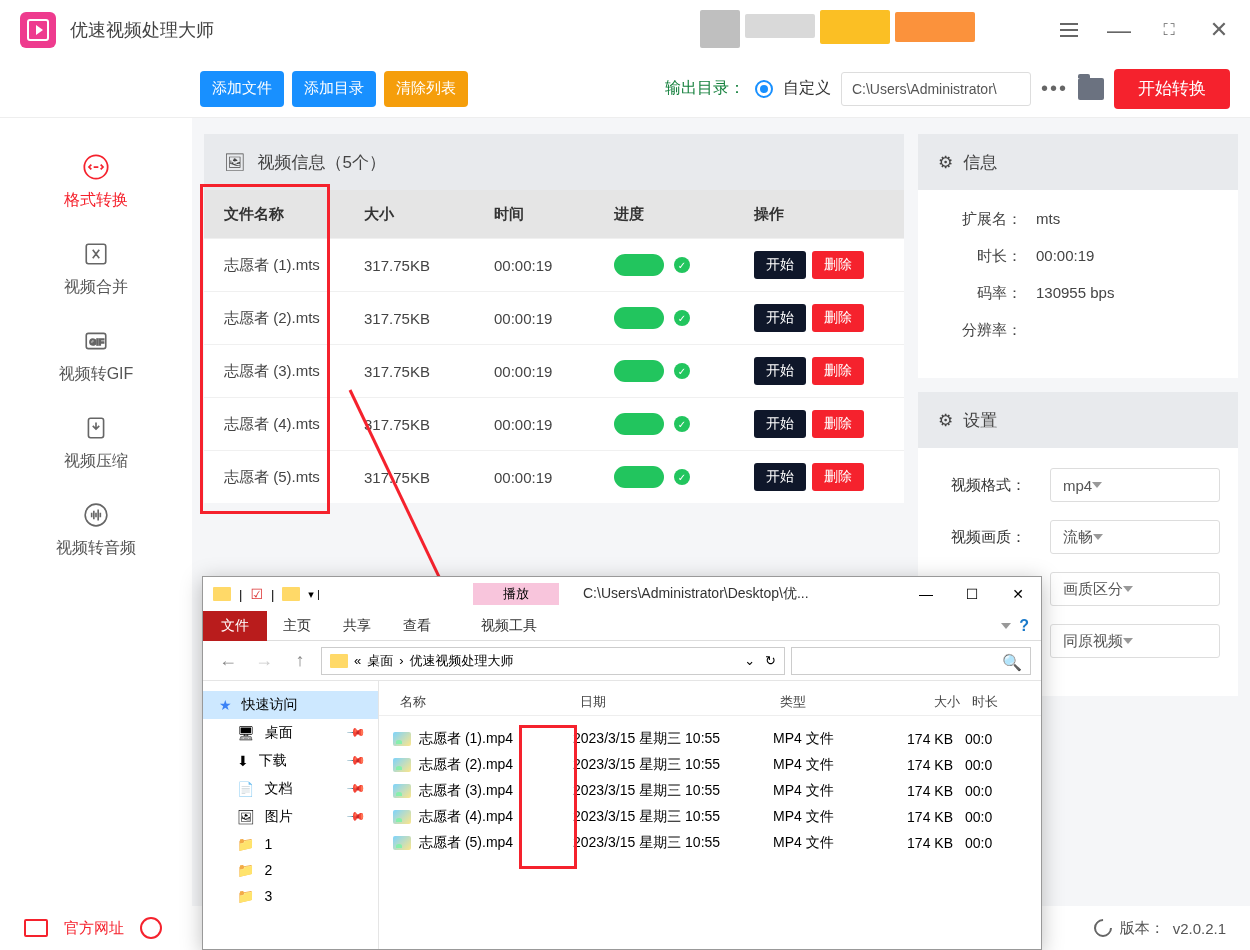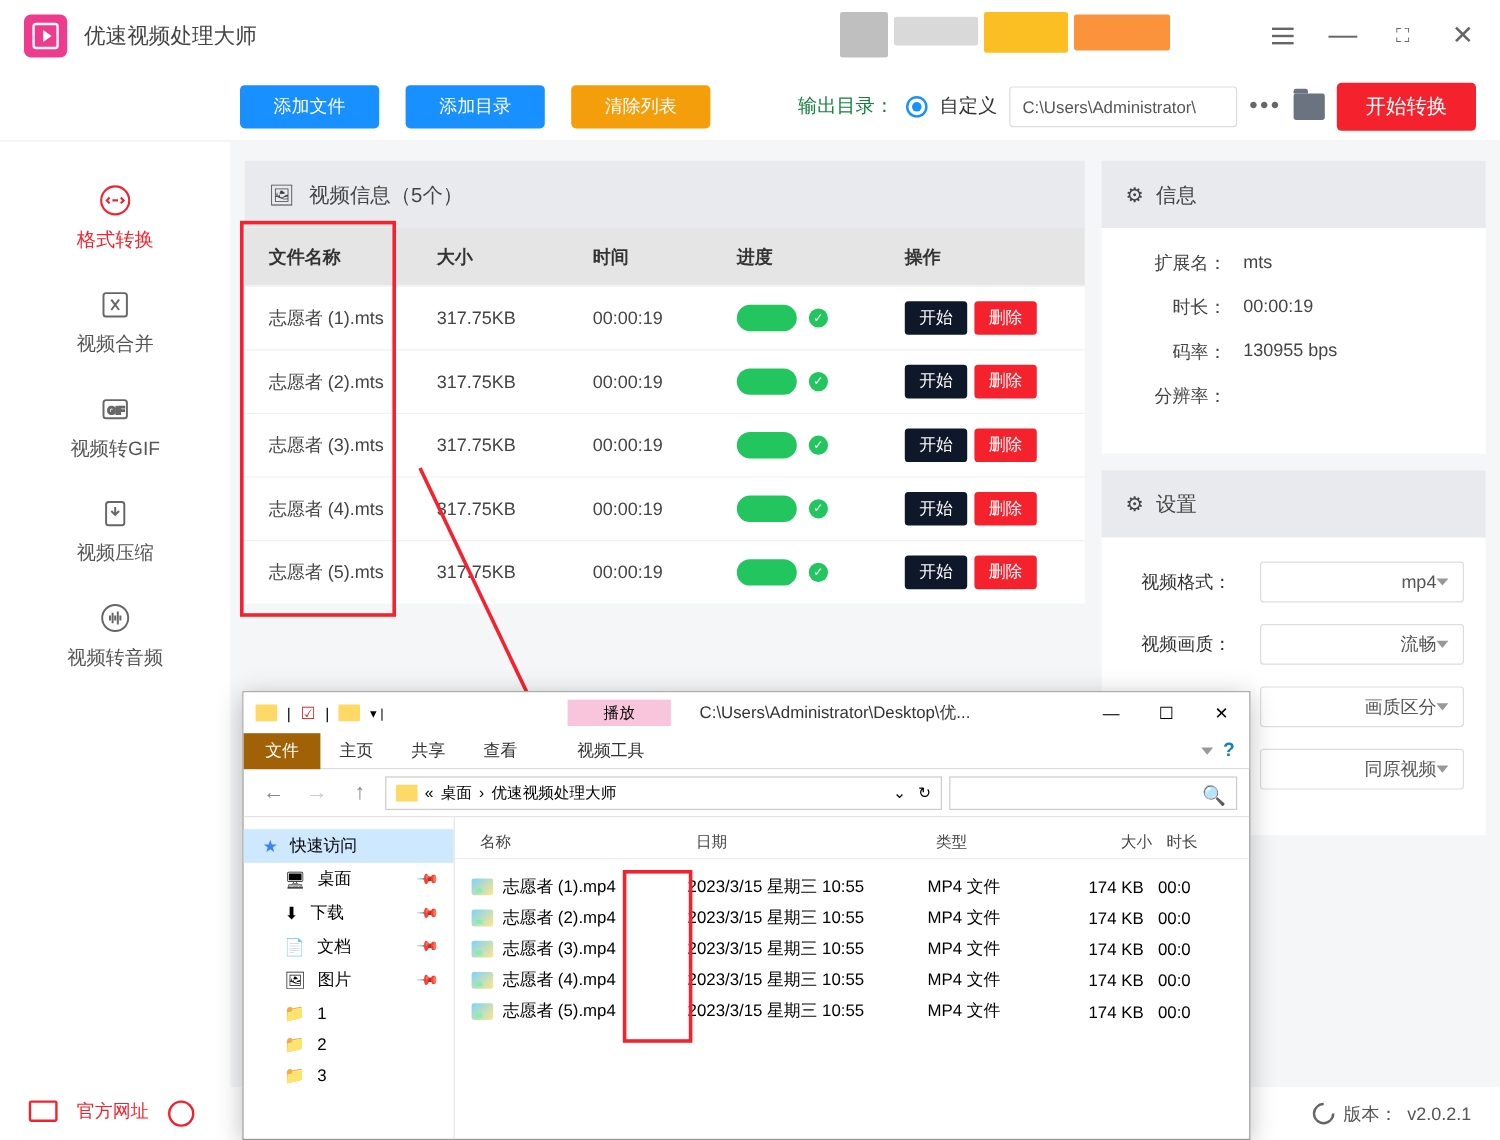--- a/index.html
+++ b/index.html
@@ -9,21 +9,21 @@
 .logo-inner{width:22px;height:22px;border:2px solid #fff;border-radius:3px;display:flex;align-items:center;justify-content:center}
 .logo-play{width:0;height:0;border-left:7px solid #fff;border-top:5px solid transparent;border-bottom:5px solid transparent;margin-left:2px}
 .app-title{font-size:18px;color:#444}
 .title-right{position:absolute;right:20px;display:flex;align-items:center;gap:28px}
 .blur-area{position:absolute;right:270px;top:10px;width:280px;height:40px}
 .blur-block{position:absolute;border-radius:2px}
 .title-icon{width:22px;height:22px;display:flex;align-items:center;justify-content:center;color:#666;cursor:pointer}
 .menu-lines{display:flex;flex-direction:column;gap:4px}
 .menu-lines span{width:18px;height:2px;background:#666}
 .toolbar{height:58px;background:#fff;border-bottom:1px solid #eee;display:flex;align-items:center;padding:0 0 0 200px;position:relative}
-.pill{height:36px;padding:0 28px;border-radius:4px;color:#fff;font-size:15px;display:flex;align-items:center;margin-right:22px;cursor:pointer}
+.pill{height:36px;padding:0 12px;border-radius:4px;color:#fff;font-size:15px;display:flex;align-items:center;margin-right:8px;cursor:pointer}
 .pill.blue{background:#1890ff}
 .pill.orange{background:#f59e0b}
 .out-group{position:absolute;right:20px;display:flex;align-items:center;gap:10px}
 .out-label{font-size:16px;color:#15803d}
 .radio-ring{width:18px;height:18px;border:2px solid #1890ff;border-radius:50%;display:flex;align-items:center;justify-content:center}
 .radio-dot{width:8px;height:8px;background:#1890ff;border-radius:50%}
 .path-box{width:190px;height:34px;border:1px solid #ddd;border-radius:3px;padding:0 10px;font-size:14px;color:#555;display:flex;align-items:center;overflow:hidden;white-space:nowrap}
 .more-dots{font-size:20px;color:#666;letter-spacing:2px;cursor:pointer}
 .folder-btn{width:26px;height:22px;background:#6b7280;border-radius:2px;position:relative;cursor:pointer}
 .folder-btn:before{content:"";position:absolute;top:-4px;left:0;width:12px;height:4px;background:#6b7280;border-radius:2px 2px 0 0}
@@ -50,35 +50,35 @@
 .prog-check{width:16px;height:16px;border-radius:50%;background:#22c55e;margin-left:10px;display:flex;align-items:center;justify-content:center;color:#fff;font-size:10px}
 .act-btn{height:28px;padding:0 12px;border-radius:3px;color:#fff;font-size:14px;display:inline-flex;align-items:center;cursor:pointer;margin-right:6px}
 .act-start{background:#0f172a}
 .act-del{background:#f5222d}
 .info-body{background:#fff;padding:20px 24px;font-size:15px;color:#444}
 .info-row{display:flex;margin-bottom:18px}
 .info-label{width:80px;text-align:right;margin-right:14px}
 .set-body{background:#fff;padding:20px 18px}
 .set-row{display:flex;align-items:center;margin-bottom:18px;font-size:15px}
 .set-label{width:90px;text-align:right;margin-right:24px;color:#333}
-.dropdown{flex:1;height:34px;border:1px solid #ddd;border-radius:3px;display:flex;align-items:center;padding:0 12px;justify-content:flex-end;cursor:pointer;color:#555}
+.dropdown{flex:1;height:34px;border:1px solid #ddd;border-radius:3px;display:flex;align-items:center;padding:0 12px;justify-content:flex-start;cursor:pointer;color:#555}
 .chev{width:0;height:0;border-left:5px solid transparent;border-right:5px solid transparent;border-top:6px solid #999}
 .red-box{position:absolute;border:3px solid #f5222d;pointer-events:none;z-index:5}
 .arrow-svg{position:absolute;z-index:6;pointer-events:none}
 .explorer{position:absolute;left:202px;top:576px;width:840px;height:374px;background:#fff;border:1px solid #999;box-shadow:0 4px 20px rgba(0,0,0,0.25);z-index:10;display:flex;flex-direction:column}
 .exp-title{height:34px;display:flex;align-items:center;background:#fff;position:relative}
 .exp-title-left{display:flex;align-items:center;padding-left:10px;gap:8px}
 .exp-folder-ico{width:18px;height:14px;background:#ffd968;border-radius:1px;position:relative}
 .exp-title-mid{position:absolute;left:270px;display:flex;flex-direction:column}
 .exp-title-tab{background:#f8c5dc;padding:2px 30px;font-size:13px}
 .exp-title-path{position:absolute;left:380px;font-size:14px;color:#333}
 .exp-win-btns{position:absolute;right:0;display:flex}
 .exp-win-btn{width:46px;height:32px;display:flex;align-items:center;justify-content:center;cursor:pointer;font-size:14px}
 .exp-ribbon{height:30px;background:#fff;display:flex;align-items:center;border-bottom:1px solid #ddd;position:relative}
-.exp-file-tab{background:#a16207;color:#fff;padding:6px 18px;font-size:14px}
+.exp-file-tab{background:#b91c1c;color:#fff;padding:6px 18px;font-size:14px}
 .exp-tab{padding:6px 16px;font-size:14px;color:#333;cursor:pointer}
 .exp-tools{position:absolute;left:278px;font-size:14px;color:#333}
 .exp-help{position:absolute;right:12px;display:flex;align-items:center;gap:8px}
 .exp-addr{height:40px;display:flex;align-items:center;padding:0 10px;gap:6px;border-bottom:1px solid #e5e5e5}
 .exp-nav-btn{width:30px;height:28px;display:flex;align-items:center;justify-content:center;color:#888;cursor:pointer;font-size:18px}
 .exp-path-box{flex:1;height:28px;border:1px solid #ccc;display:flex;align-items:center;padding:0 8px;font-size:13px;gap:6px}
 .exp-search{width:240px;height:28px;border:1px solid #ccc;position:relative}
 .exp-search-ico{position:absolute;right:8px;top:5px;color:#666}
 .exp-body{flex:1;display:flex}
 .exp-side{width:210px;border-right:1px solid #e5e5e5;padding:10px 0;font-size:14px}
@@ -90,21 +90,21 @@
 .exp-cols{display:flex;padding:4px 21px;font-size:13px;color:#444;border-bottom:1px solid #eee}
 .ec-name{width:180px}
 .ec-date{width:200px}
 .ec-type{width:100px}
 .ec-size{width:80px;text-align:right}
 .ec-dur{width:60px;padding-left:12px}
 .exp-file-row{display:flex;padding:4px 14px;font-size:14px;align-items:center}
 .file-ico{width:18px;height:14px;background:linear-gradient(135deg,#7dd3fc,#fde68a);margin-right:8px;border-radius:2px;position:relative}
 .file-ico:before{content:"";position:absolute;bottom:2px;left:3px;width:6px;height:4px;background:#86efac;border-radius:50% 50% 0 0}
 .footer{position:absolute;bottom:0;left:0;right:0;height:44px;background:#fff;display:flex;align-items:center;justify-content:space-between;padding:0 24px;font-size:15px}
-.foot-left{display:flex;align-items:flex-start;gap:16px;color:#f5222d}
+.foot-left{display:flex;align-items:center;gap:16px;color:#f5222d}
 .foot-site-ico{width:24px;height:18px;border:2px solid #f5222d;border-radius:2px;position:relative}
 .chat-ico{width:22px;height:22px;border:2px solid #f5222d;border-radius:50%;position:relative}
 .foot-right{display:flex;align-items:center;gap:8px;color:#555}
 .refresh{width:18px;height:18px;border:2px solid #666;border-radius:50%;border-top-color:transparent;transform:rotate(45deg)}
 </style>
 </head>
 <body>
 
 <div class="titlebar">
   <div class="logo">

